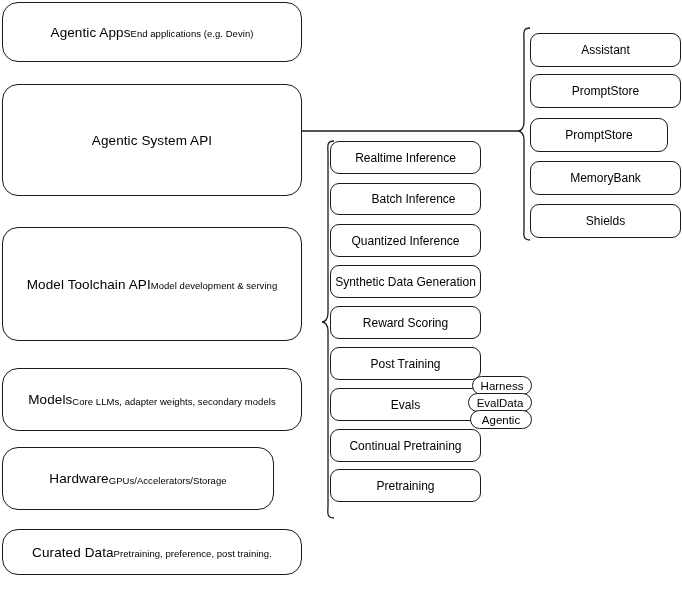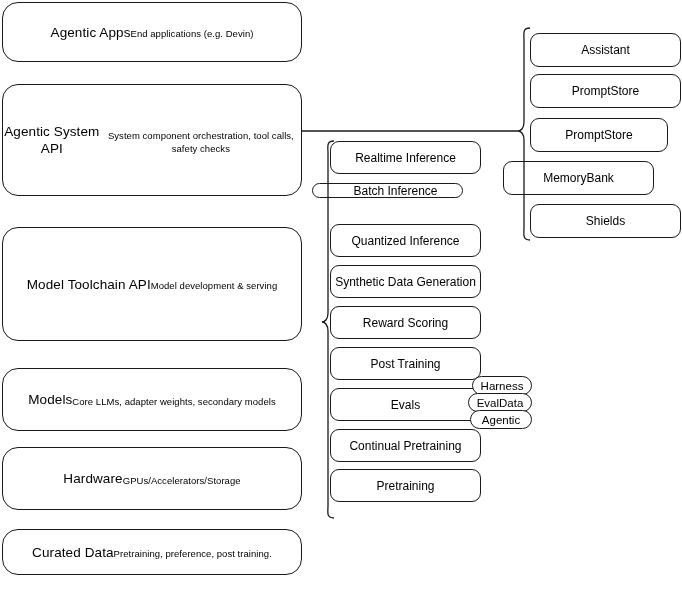--- a/index.html
+++ b/index.html
@@ -110,48 +110,47 @@
              C 328 512, 326 518, 334 518"></path>
   </svg>
 
   <div class="node layer" style="left:2px; top:2px; width:300px; height:60px;">
     <div class="title">Agentic Apps</div>
     <div class="subtitle">End applications (e.g. Devin)</div>
   </div>
 
   <div class="node layer" style="left:2px; top:84px; width:300px; height:112px;">
     <div class="title">Agentic System API</div>
-    <div class="subtitle">System component orchestration, tool calls, safety checks</div>
   </div>
 
   <div class="node layer" style="left:2px; top:227px; width:300px; height:114px;">
     <div class="title">Model Toolchain API</div>
     <div class="subtitle">Model development &amp; serving</div>
   </div>
 
   <div class="node layer" style="left:2px; top:368px; width:300px; height:63px;">
     <div class="title">Models</div>
     <div class="subtitle">Core LLMs, adapter weights, secondary models</div>
   </div>
 
-  <div class="node layer" style="left:2px; top:447px; width:300px; height:63px;">
+  <div class="node layer" style="left:2px; top:447px; width:272px; height:63px;">
     <div class="title">Hardware</div>
     <div class="subtitle">GPUs/Accelerators/Storage</div>
   </div>
 
   <div class="node layer" style="left:2px; top:529px; width:300px; height:46px;">
     <div class="title">Curated Data</div>
     <div class="subtitle">Pretraining, preference, post training.</div>
   </div>
 
   <div class="node pill" style="left:330px; top:141px; width:151px; height:33px;">
     <div class="title">Realtime Inference</div>
   </div>
 
-  <div class="node pill" style="left:312px; top:183px; width:151px; height:15px;padding-left:16px;">
+  <div class="node pill" style="left:330px; top:183px; width:151px; height:32px;padding-left:16px;">
     <div class="title">Batch Inference</div>
   </div>
 
   <div class="node pill" style="left:330px; top:224px; width:151px; height:33px;">
     <div class="title">Quantized Inference</div>
   </div>
 
   <div class="node pill" style="left:330px; top:265px; width:151px; height:33px;">
     <div class="title">Synthetic Data Generation</div>
   </div>
@@ -193,21 +192,21 @@
   </div>
 
   <div class="node pill" style="left:530px; top:74px; width:151px; height:34px;">
     <div class="title">PromptStore</div>
   </div>
 
   <div class="node pill" style="left:530px; top:118px; width:138px; height:34px;">
     <div class="title">PromptStore</div>
   </div>
 
-  <div class="node pill" style="left:503px; top:161px; width:151px; height:34px;">
+  <div class="node pill" style="left:530px; top:161px; width:151px; height:34px;">
     <div class="title">MemoryBank</div>
   </div>
 
   <div class="node pill" style="left:530px; top:204px; width:151px; height:34px;">
     <div class="title">Shields</div>
   </div>
 
 </div>
 
 </body></html>

